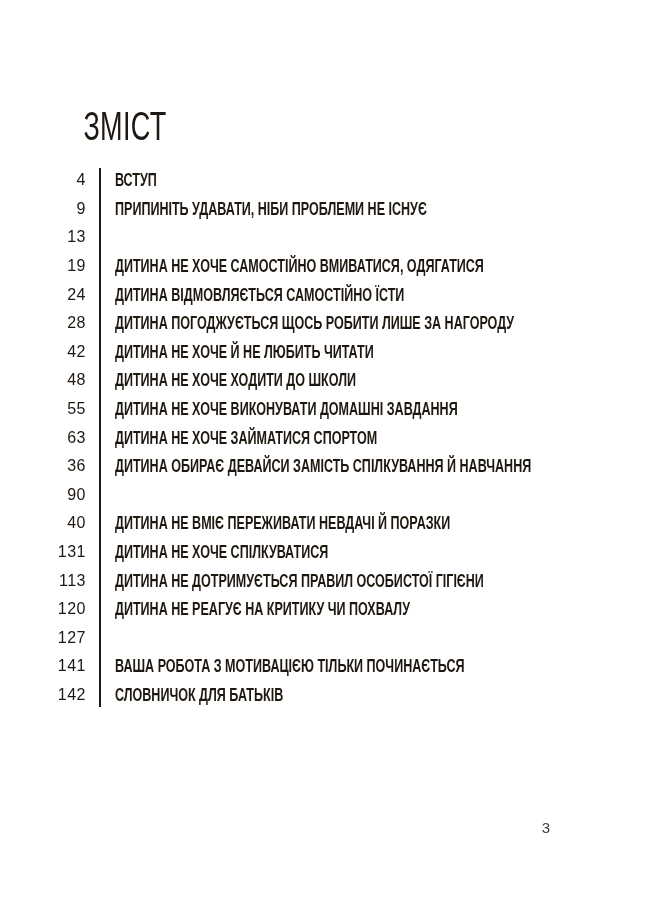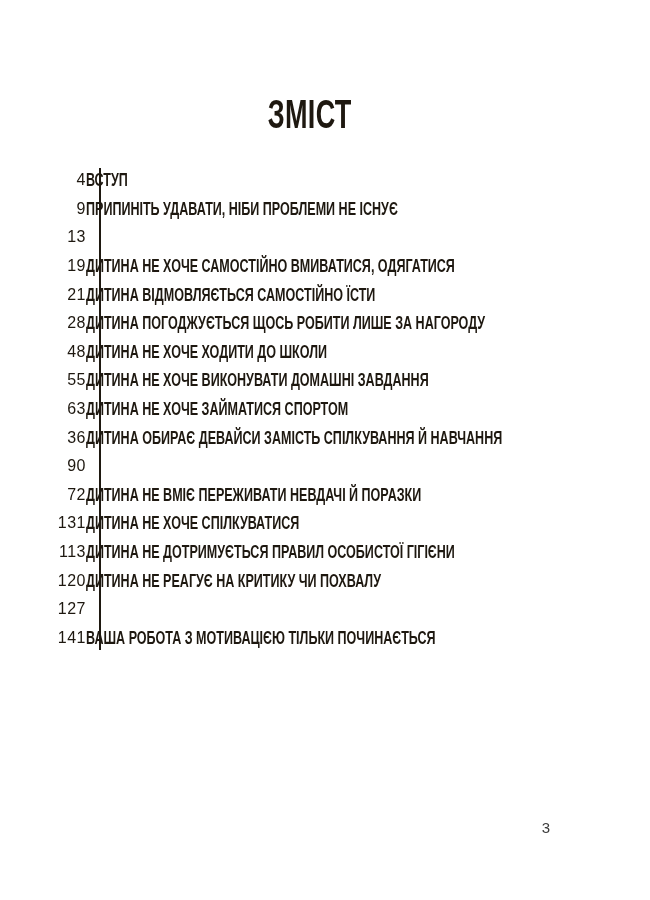--- a/index.html
+++ b/index.html
@@ -16,27 +16,27 @@
     position: relative;
     width: 650px;
     height: 900px;
     background: var(--paper);
     overflow: hidden;
   }
 
   
   .toc-title {
     position: absolute;
-    top: 94px;
+    top: 106px;
     left: 62px;
     width: 496px;
-    text-align: center;
+    text-align: left;
     font-size: 41px;
     line-height: 1;
-    font-weight: bold;
+    font-weight: normal;
     color: var(--text);
     letter-spacing: 0.5px;
     white-space: nowrap;
   }
   .toc-title .cond {
     display: inline-block;
     transform: scaleX(0.66);
     transform-origin: 50% 50%;
   }
 
@@ -63,20 +63,21 @@
   .num {
     width: 36px;
     flex: 0 0 36px;
     text-align: right;
     font-size: 16px;
     font-weight: normal;
     color: var(--text);
     letter-spacing: 0.5px;
   }
   .ttl {
+    margin-left: 29px;
     flex: 1;
     font-size: 19px;
     font-weight: bold;
     color: var(--text);
     white-space: nowrap;
     overflow: visible;
   }
   .ttl .cond {
     display: inline-block;
     transform: scaleX(0.66);
@@ -119,30 +120,34 @@
   <div class="row">
     <span class="num">13</span>
   </div>
 
   <div class="row">
     <span class="num">19</span>
     <span class="ttl"><span class="cond">ДИТИНА НЕ ХОЧЕ САМОСТІЙНО ВМИВАТИСЯ, ОДЯГАТИСЯ</span></span>
   </div>
 
   <div class="row">
-    <span class="num">21</span>
+    <span class="num">24</span>
     <span class="ttl"><span class="cond">ДИТИНА ВІДМОВЛЯЄТЬСЯ САМОСТІЙНО ЇСТИ</span></span>
   </div>
 
   <div class="row">
     <span class="num">28</span>
     <span class="ttl"><span class="cond">ДИТИНА ПОГОДЖУЄТЬСЯ ЩОСЬ РОБИТИ ЛИШЕ ЗА НАГОРОДУ</span></span>
   </div>
 
 
+  <div class="row">
+    <span class="num">42</span>
+    <span class="ttl"><span class="cond">ДИТИНА НЕ ХОЧЕ Й НЕ ЛЮБИТЬ ЧИТАТИ</span></span>
+  </div>
 
   <div class="row">
     <span class="num">48</span>
     <span class="ttl"><span class="cond">ДИТИНА НЕ ХОЧЕ ХОДИТИ ДО ШКОЛИ</span></span>
   </div>
 
   <div class="row">
     <span class="num">55</span>
     <span class="ttl"><span class="cond">ДИТИНА НЕ ХОЧЕ ВИКОНУВАТИ ДОМАШНІ ЗАВДАННЯ</span></span>
   </div>
@@ -156,21 +161,21 @@
   <div class="row">
     <span class="num">36</span>
     <span class="ttl"><span class="cond">ДИТИНА ОБИРАЄ ДЕВАЙСИ ЗАМІСТЬ СПІЛКУВАННЯ Й НАВЧАННЯ</span></span>
   </div>
 
   <div class="row">
     <span class="num">90</span>
   </div>
 
   <div class="row">
-    <span class="num">72</span>
+    <span class="num">40</span>
     <span class="ttl"><span class="cond">ДИТИНА НЕ ВМІЄ ПЕРЕЖИВАТИ НЕВДАЧІ Й ПОРАЗКИ</span></span>
   </div>
 
   <div class="row">
     <span class="num">131</span>
     <span class="ttl"><span class="cond">ДИТИНА НЕ ХОЧЕ СПІЛКУВАТИСЯ</span></span>
   </div>
 
   <div class="row">
     <span class="num">113</span>
@@ -185,16 +190,20 @@
   <div class="row">
     <span class="num">127</span>
   </div>
 
 
   <div class="row">
     <span class="num">141</span>
     <span class="ttl"><span class="cond">ВАША РОБОТА З МОТИВАЦІЄЮ ТІЛЬКИ ПОЧИНАЄТЬСЯ</span></span>
   </div>
 
+  <div class="row">
+    <span class="num">142</span>
+    <span class="ttl"><span class="cond">СЛОВНИЧОК ДЛЯ БАТЬКІВ</span></span>
+  </div>
 </div>
 
   <div class="folio">3</div>
 </div>
 
 </body></html>

